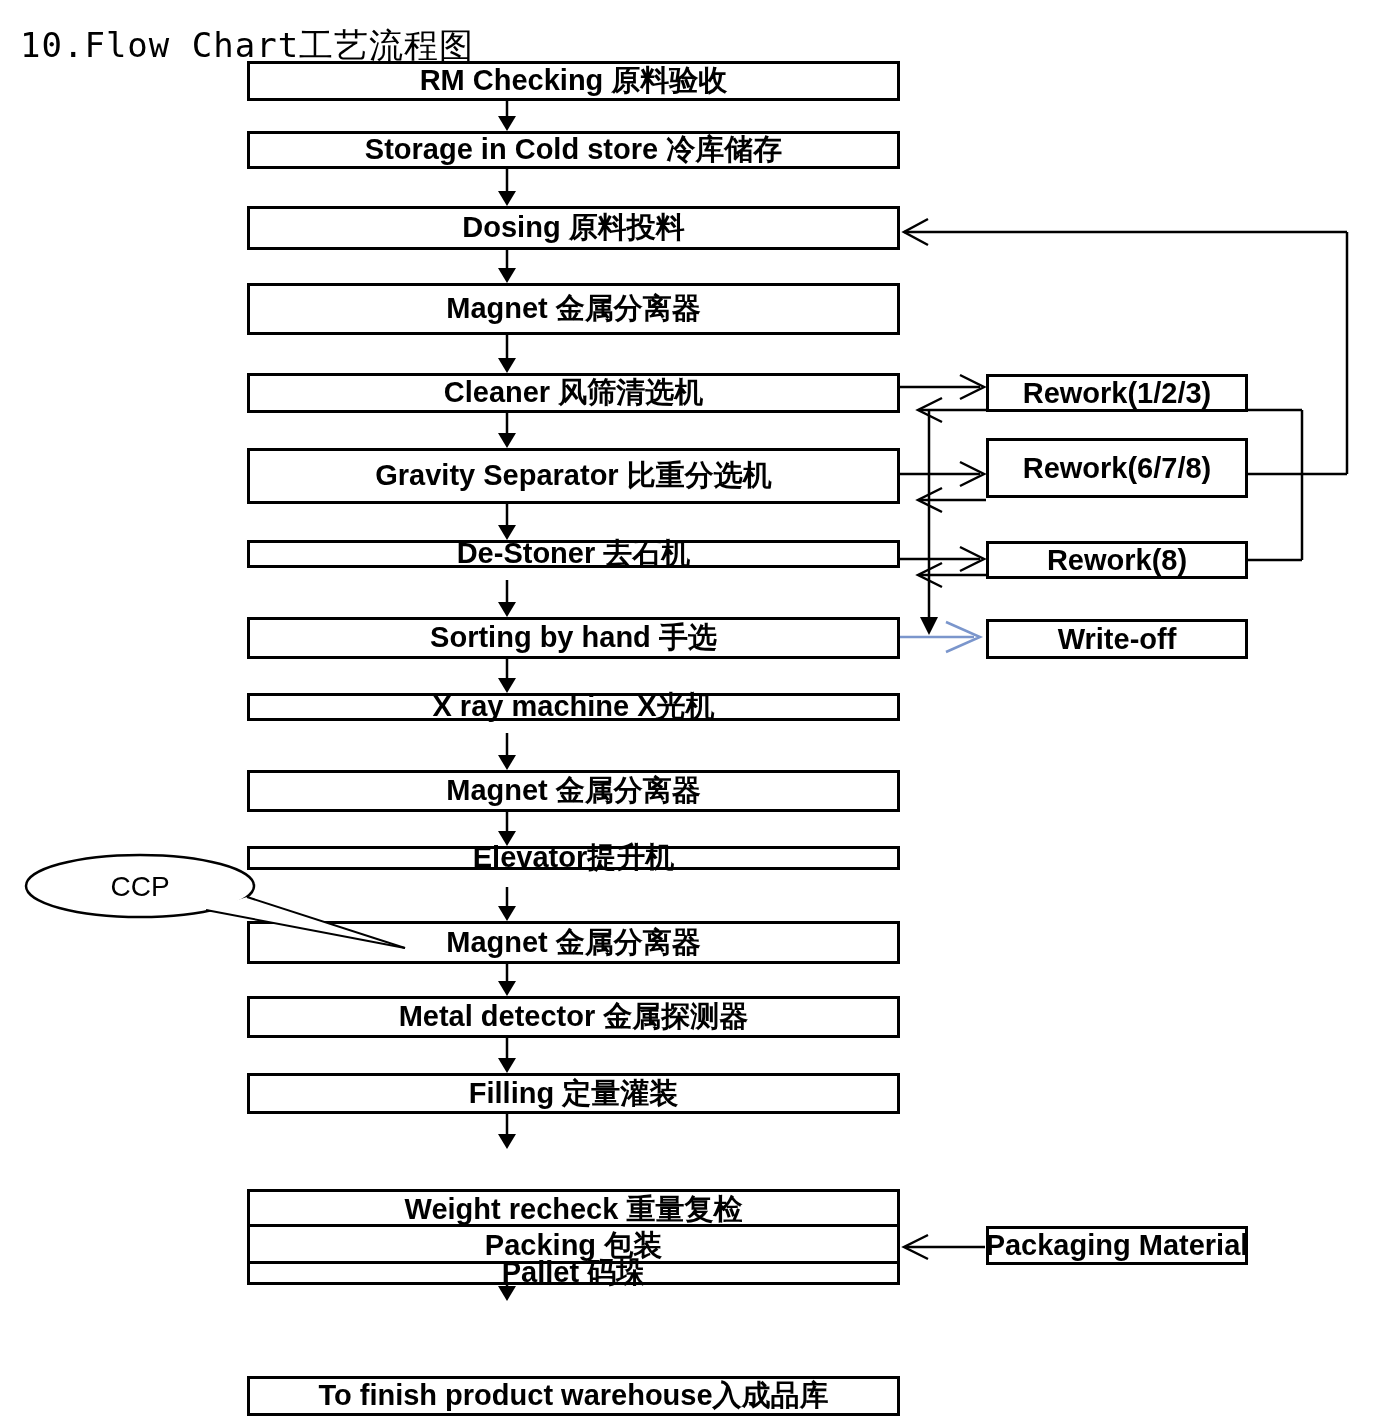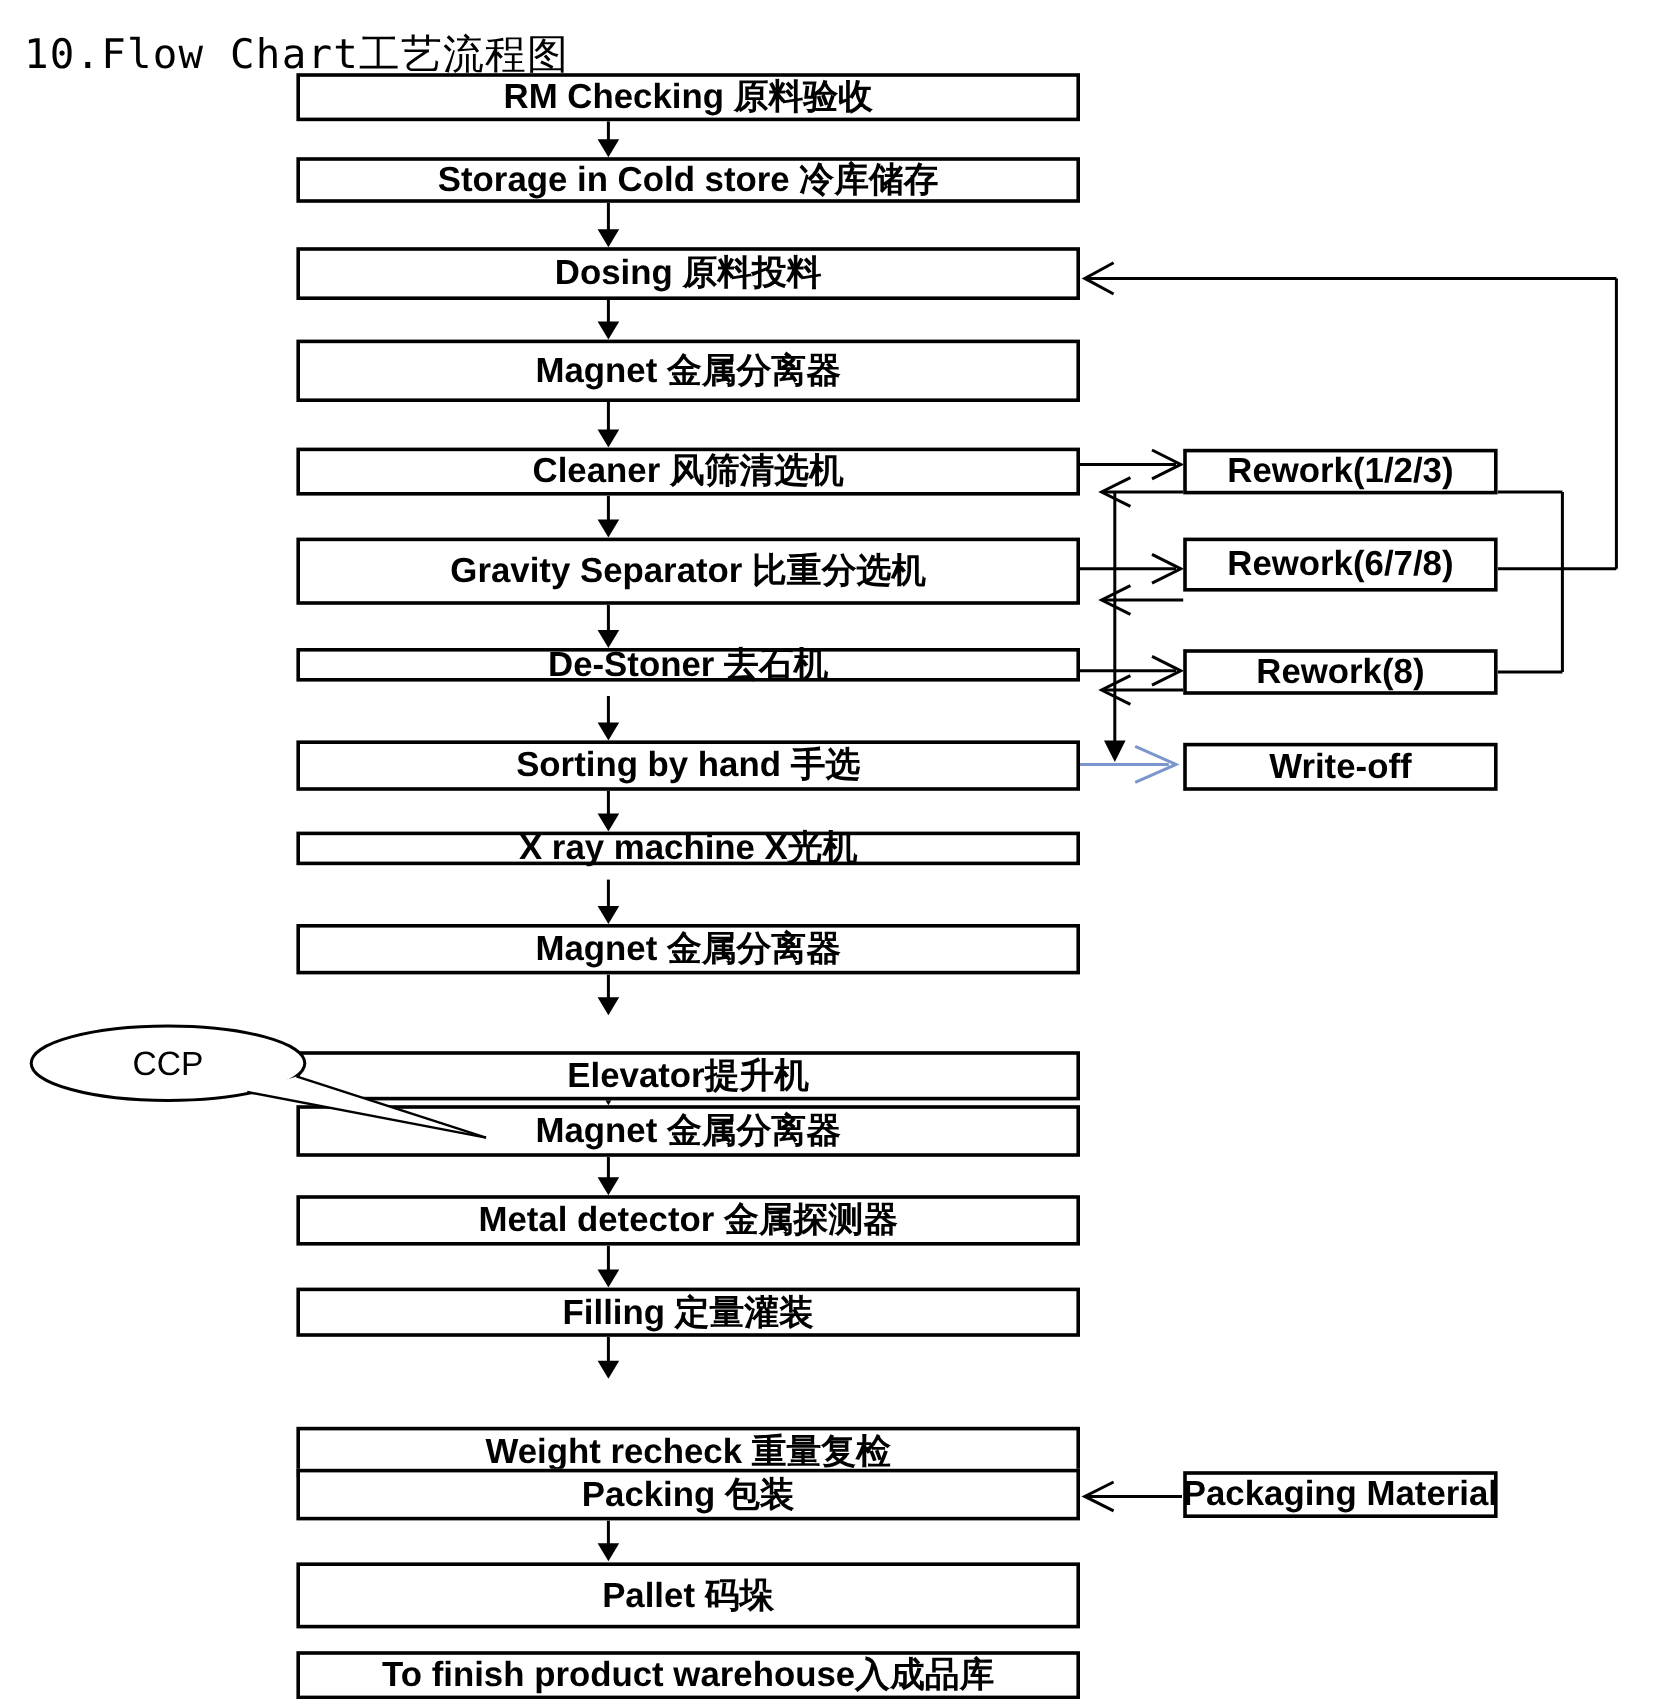--- a/index.html
+++ b/index.html
@@ -118,31 +118,31 @@
   <div class="box main" style="top:44px;height:40px">RM Checking 原料验收</div>
   <div class="box main" style="top:114px;height:38px">Storage in Cold store 冷库储存</div>
   <div class="box main" style="top:189px;height:44px">Dosing 原料投料</div>
   <div class="box main" style="top:266px;height:52px">Magnet 金属分离器</div>
   <div class="box main" style="top:356px;height:40px">Cleaner 风筛清选机</div>
   <div class="box main" style="top:431px;height:56px">Gravity Separator 比重分选机</div>
   <div class="box main" style="top:523px;height:28px">De-Stoner 去石机</div>
   <div class="box main" style="top:600px;height:42px">Sorting by hand 手选</div>
   <div class="box main" style="top:676px;height:28px">X ray machine X光机</div>
   <div class="box main" style="top:753px;height:42px">Magnet 金属分离器</div>
-  <div class="box main" style="top:859px;height:41px">Elevator提升机</div>
+  <div class="box main" style="top:829px;height:24px">Elevator提升机</div>
   <div class="box main" style="top:904px;height:43px">Magnet 金属分离器</div>
   <div class="box main" style="top:979px;height:42px">Metal detector 金属探测器</div>
   <div class="box main" style="top:1056px;height:41px">Filling 定量灌装</div>
   <div class="box main" style="top:1172px;height:42px">Weight recheck 重量复检</div>
   <div class="box main" style="top:1207px;height:43px">Packing 包装</div>
-  <div class="box main" style="top:1285px;height:55px">Pallet 码垛</div>
+  <div class="box main" style="top:1244px;height:24px">Pallet 码垛</div>
   <div class="box main" style="top:1359px;height:40px">To finish product warehouse入成品库</div>
 
   <div class="box side" style="top:357px;height:38px">Rework(1/2/3)</div>
-  <div class="box side" style="top:431px;height:45px">Rework(6/7/8)</div>
+  <div class="box side" style="top:421px;height:60px">Rework(6/7/8)</div>
   <div class="box side" style="top:524px;height:38px">Rework(8)</div>
   <div class="box side" style="top:602px;height:40px">Write-off</div>
   <div class="box side" style="top:1209px;height:39px">Packaging Material</div>
 
   <svg class="toplayer" width="1398" height="1416" viewBox="0 0 1398 1416" style="pointer-events:none;">
     <g>
       <ellipse cx="140" cy="869" rx="114" ry="31" fill="#ffffff" stroke="#000" stroke-width="2.5"></ellipse>
       <polygon points="247,880 405,931 206,893" fill="#ffffff" stroke="none"></polygon>
       <line x1="247" y1="880" x2="405" y2="931" stroke="#000" stroke-width="2"></line>
       <line x1="206" y1="893" x2="405" y2="931" stroke="#000" stroke-width="2"></line>

